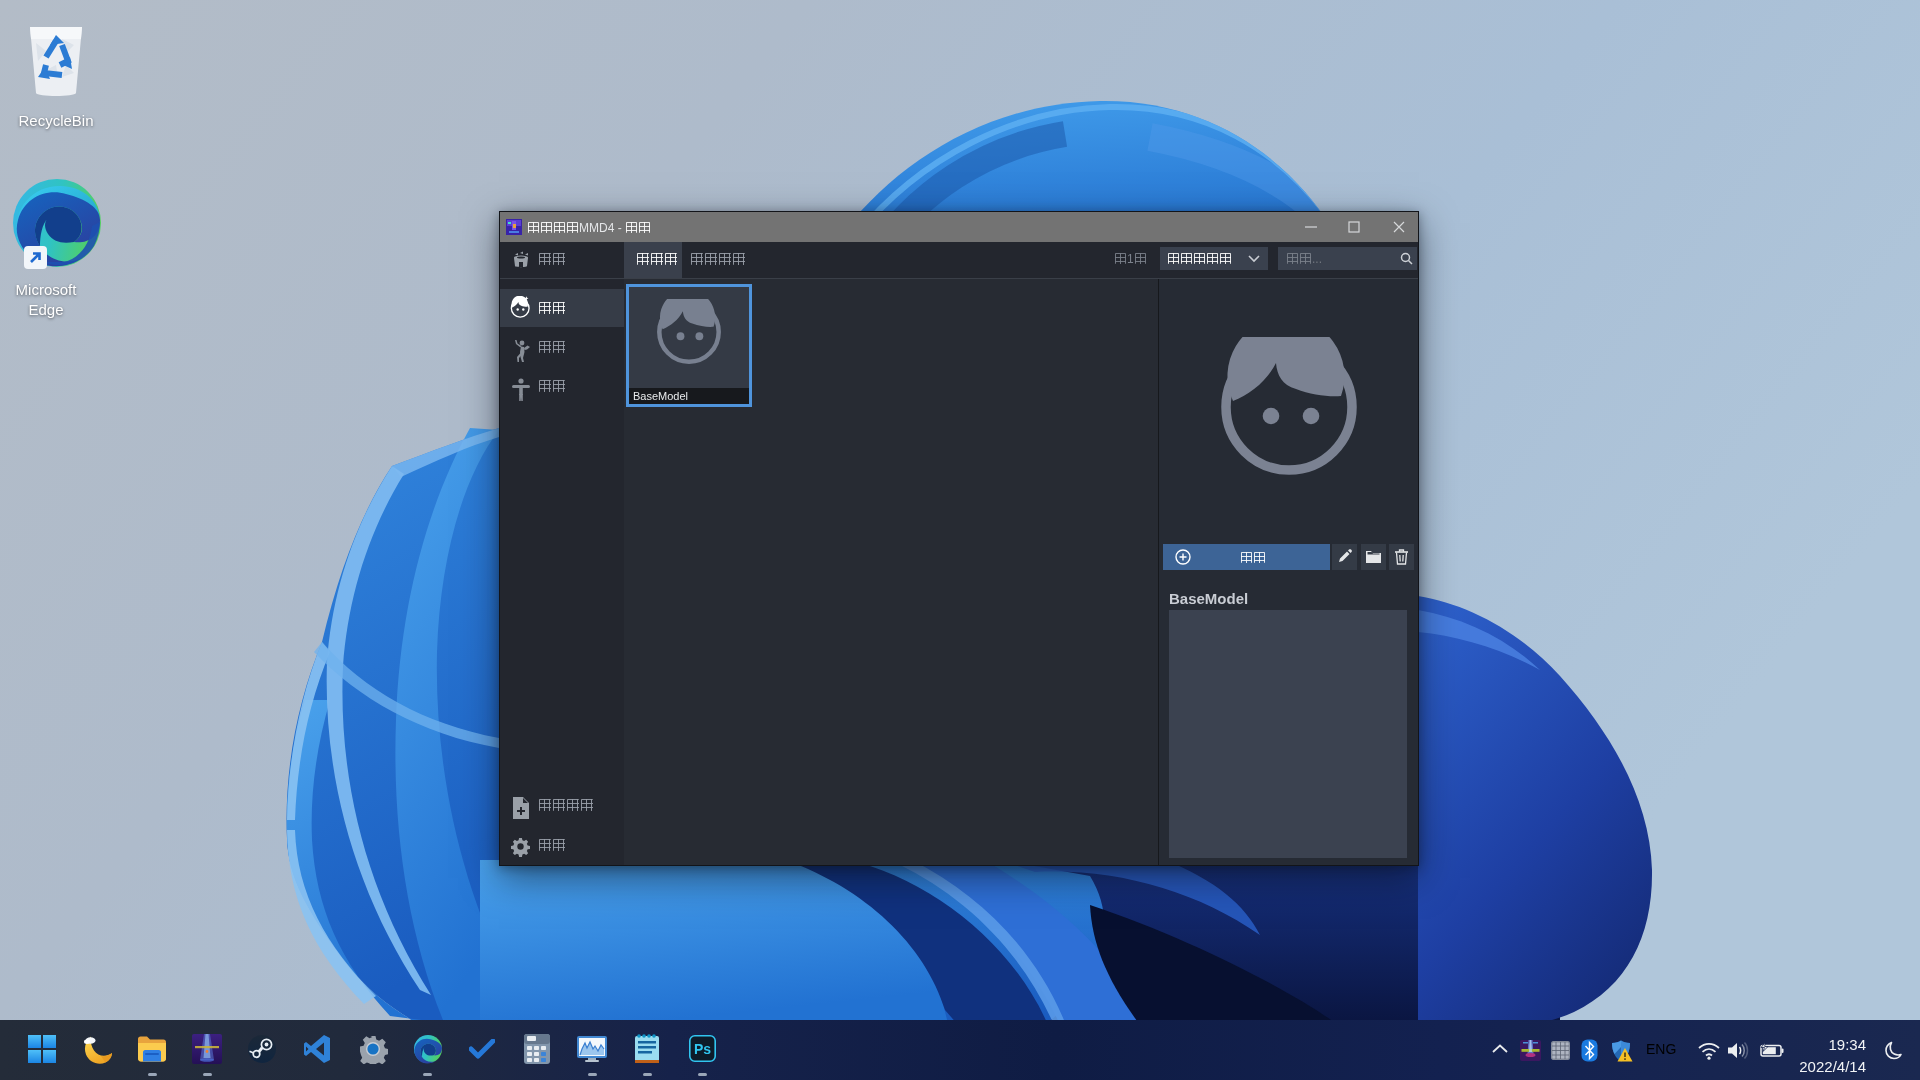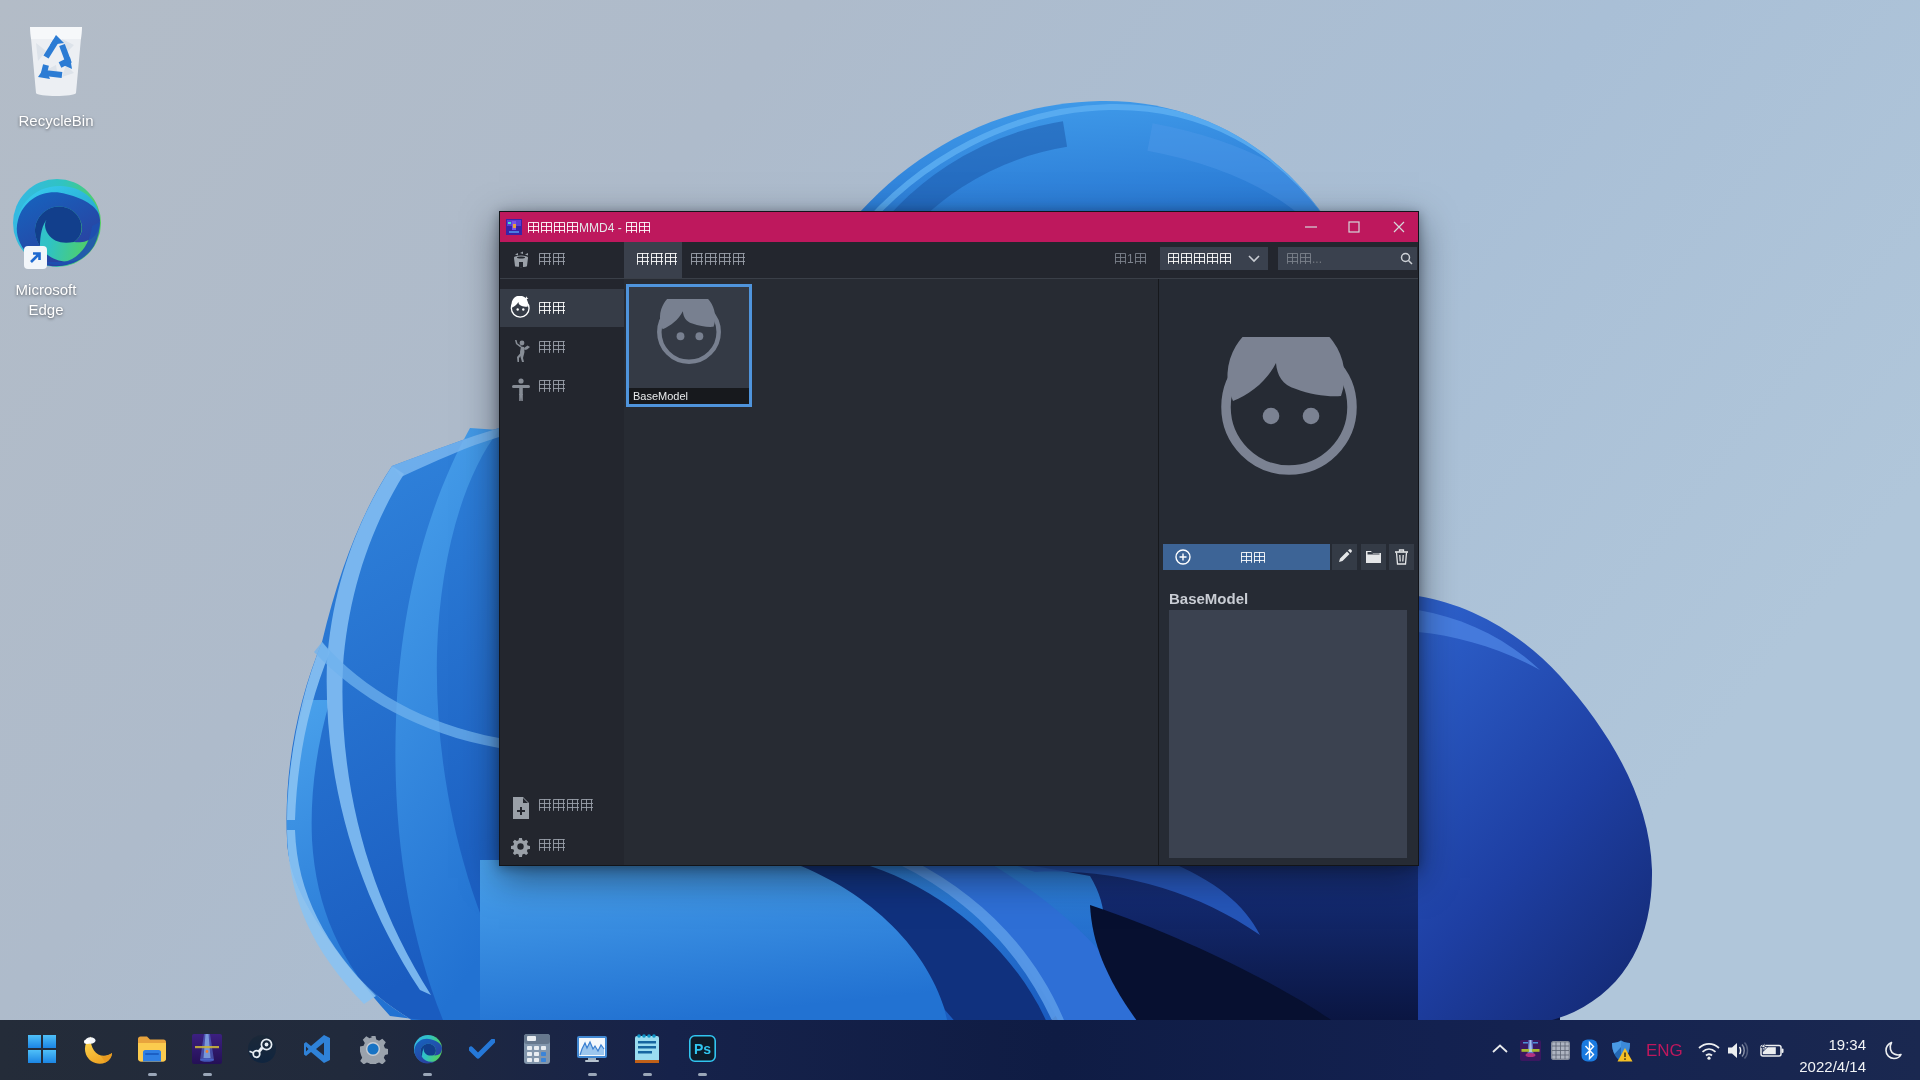--- a/index.html
+++ b/index.html
@@ -136,21 +136,21 @@
 </div>
 <div class="abs" style="left:24px;top:246px;width:23px;height:23px;background:#f2f6fa;border-radius:4px">
 <svg width="23" height="23" viewBox="0 0 23 23">
         <path d="M 7,16 L 15,8 M 9,7.5 L 15.5,7.5 L 15.5,14" stroke="#1f6ad0" stroke-width="2.6" fill="none"></path>
       </svg>
 </div>
 <div class="abs lbl" style="left:1px;top:280px;width:90px;line-height:20px">Microsoft<br>Edge</div>
 
 <div class="abs" style="left:499px;top:211px;width:920px;height:655px;background:#23262e;border:1px solid #121419;color:#e6e8ea;font-size:12px;box-shadow:0 12px 34px rgba(10,14,22,0.5),0 2px 10px rgba(10,14,22,0.35)">
 
- <div class="abs" style="left:0;top:0;width:918px;height:30px;background:#be185d">
+ <div class="abs" style="left:0;top:0;width:918px;height:30px;background:#737373">
   <svg class="abs" style="left:6px;top:7px" width="16" height="16" viewBox="0 0 16 16">
    <rect width="16" height="16" fill="#3823a8"></rect>
           <rect x="1" y="1" width="14" height="6" fill="#5b3fd4"></rect>
    <rect x="6" y="2" width="4" height="9" fill="#7a52e8"></rect>
           <rect x="7" y="5" width="3" height="4" fill="#e8a23c"></rect>
    <rect x="3" y="12" width="10" height="2" fill="#4a7de0"></rect>
           <rect x="2" y="3" width="3" height="2" fill="#43e0c8"></rect>
   </svg>
   <div class="abs" style="left:27px;top:9px;white-space:nowrap"><span class="cj s12"></span><span class="cj s12"></span><span class="cj s12"></span><span class="cj s12"></span><span style="color:#e4e6e8">MMD4 - </span><span class="cj s12"></span><span class="cj s12"></span></div>
   <svg class="abs" style="left:800px;top:0" width="118" height="30" viewBox="0 0 118 30" stroke="#d6d8da" stroke-width="1.2" fill="none">
@@ -430,21 +430,21 @@
 <path d="M 4.5,7 L 12.5,15.5 L 8.5,19.5 L 8.5,3.5 L 12.5,7.5 L 4.5,16" stroke="#fff" stroke-width="1.4" fill="none"></path>
 </svg>
 <svg class="abs" style="left:1609px;top:1039px" width="24" height="24" viewBox="0 0 24 24">
 <path d="M 3,4 C 7,4 10,3 12,1.5 C 14,3 17,4 21,4 C 21,12 18,19 12,22.5 C 6,19 3,12 3,4 Z" fill="#2468b4"></path>
 <path d="M 12,1.5 C 14,3 17,4 21,4 C 21,12 18,19 12,22.5 Z" fill="#3c8ad8"></path>
 <path d="M 12,1.5 C 10,3 7,4 3,4 C 3,8 3.8,12 5.5,15 L 12,8 Z" fill="#4a9ae4"></path>
 <path d="M 16,9 L 23.5,22.5 L 8.5,22.5 Z" fill="#f5c024"></path>
       <rect x="15.2" y="13.5" width="1.6" height="4.5" fill="#4a3a10"></rect>
       <rect x="15.2" y="19.3" width="1.6" height="1.6" fill="#4a3a10"></rect>
 </svg>
-<div class="abs" style="left:1646px;top:1041px;color:#be185d;font-size:17px">ENG</div>
+<div class="abs" style="left:1646px;top:1041px;color:#000000;font-size:14px">ENG</div>
 <svg class="abs" style="left:1697px;top:1042px" width="24" height="18" viewBox="0 0 24 18">
 <g fill="none" stroke="#eceef0" stroke-width="1.8">
         <path d="M 2,6 C 8,0.5 16,0.5 22,6"></path>
         <path d="M 5.5,9.8 C 9.5,6.2 14.5,6.2 18.5,9.8"></path>
         <path d="M 9,13.5 C 11,11.8 13,11.8 15,13.5"></path>
       </g>
 <circle cx="12" cy="16.2" r="1.6" fill="#eceef0"></circle>
 </svg>
 <svg class="abs" style="left:1727px;top:1041px" width="22" height="19" viewBox="0 0 22 19">
 <path d="M 1,6.5 H 5 L 10,2 V 17 L 5,12.5 H 1 Z" fill="#eceef0"></path>

